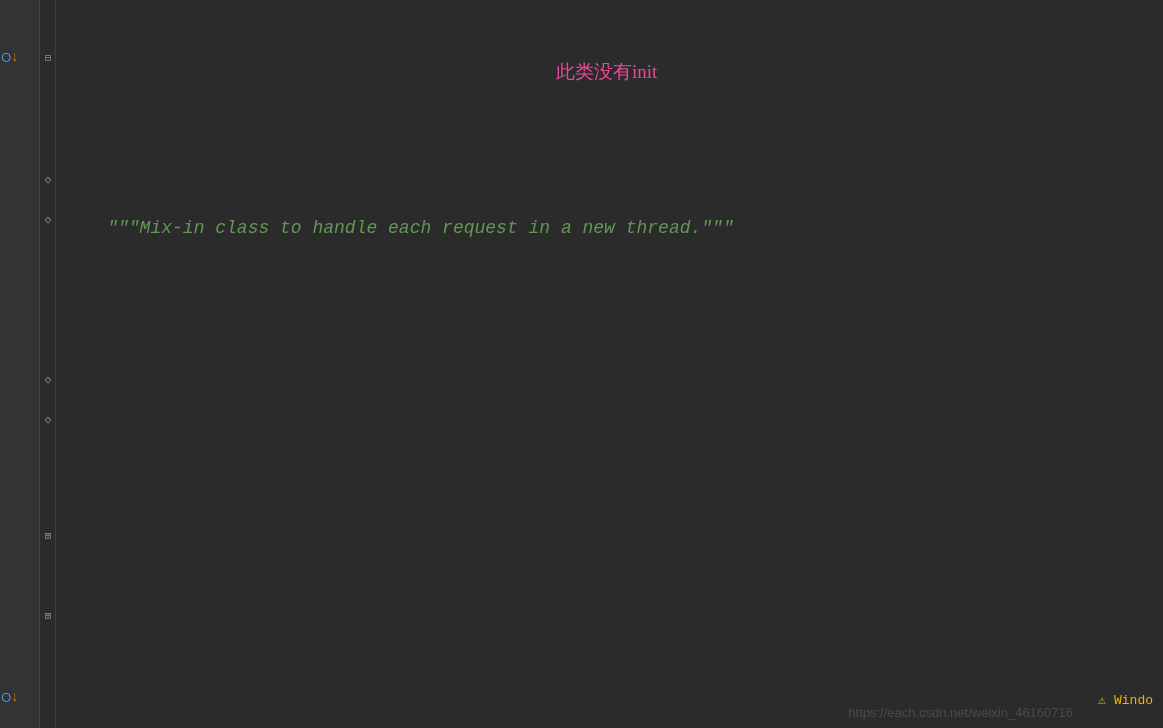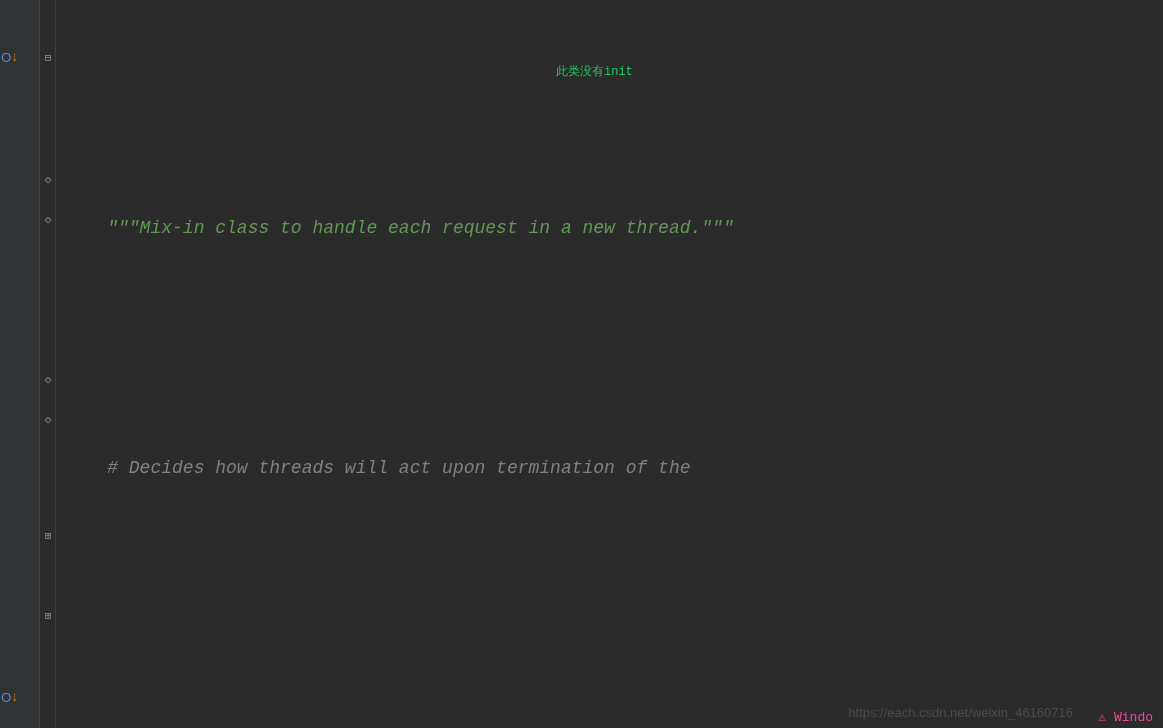--- a/index.html
+++ b/index.html
@@ -39,24 +39,24 @@
     line-height: 40px;
     white-space: pre;
     position: relative;
   }
   .line { height: 40px; }
   .kw { color: #cc7832; }        
   .cls { color: #a9b7c6; }
   .docstr { color: #629755; font-style: italic; }
   .comment { color: #808080; }
   .annotation {
-    color: #22c55e;
+    color: #ec4899;
     font-style: normal;
-    font-family: Liberation Mono, monospace;
-    font-size: 12px;
+    font-family: Liberation Serif, serif;
+    font-size: 19px;
     position: absolute;
     left: 500px;
     top: 52px;
   }
   .diff-icon {
     position: absolute;
     left: 2px;
     font-size: 14px;
     font-style: normal;
   }
@@ -79,23 +79,23 @@
     position: absolute;
     bottom: 8px;
     right: 90px;
     font-size: 13px;
     color: rgba(200,200,200,0.2);
     font-style: normal;
     font-family: sans-serif;
   }
   .ide-warn {
     position: absolute;
-    bottom: 3px;
+    bottom: 20px;
     right: 10px;
-    color: #ec4899;
+    color: #eab308;
     font-size: 13px;
     font-style: normal;
   }
 </style>
 </head>
 <body>
 
 <div class="editor-container">
   <div class="gutter">
      <span class="diff-icon top1"><span class="circ">◯</span><span class="arr">↓</span></span>
@@ -108,21 +108,20 @@
      <span class="fold-icon" style="top:374px">◇</span>
      <span class="fold-icon" style="top:414px">◇</span>
      <span class="fold-icon" style="top:530px">⊞</span>
      <span class="fold-icon" style="top:610px">⊞</span>
   </div>
   <div class="code-area">
     <div class="annotation">此类没有init</div>
 
     <div class="line">    <span class="docstr">"""Mix-in class to handle each request in a new thread."""</span></div>
     <div class="line"></div>
-    <div class="line">    <span class="comment"># Decides how threads will act upon termination of the</span></div>
     
     
     
     
     
     
     
     
     
     

